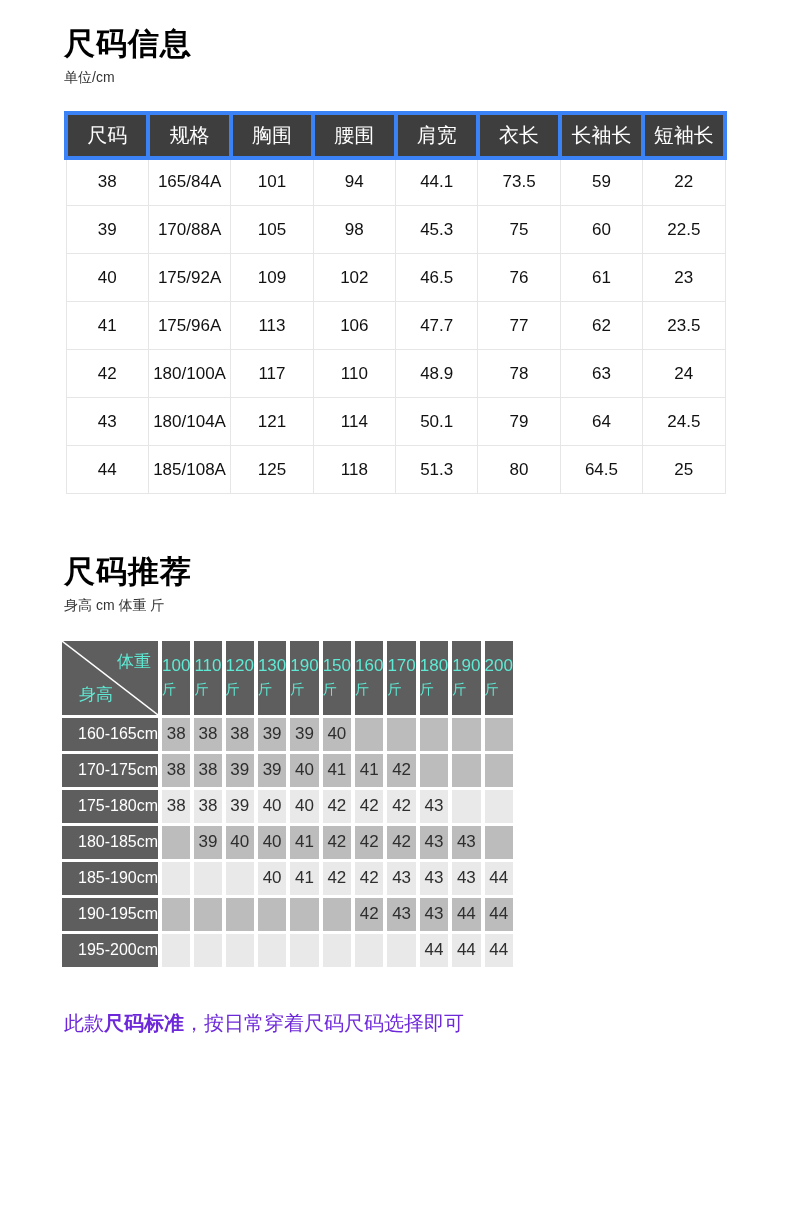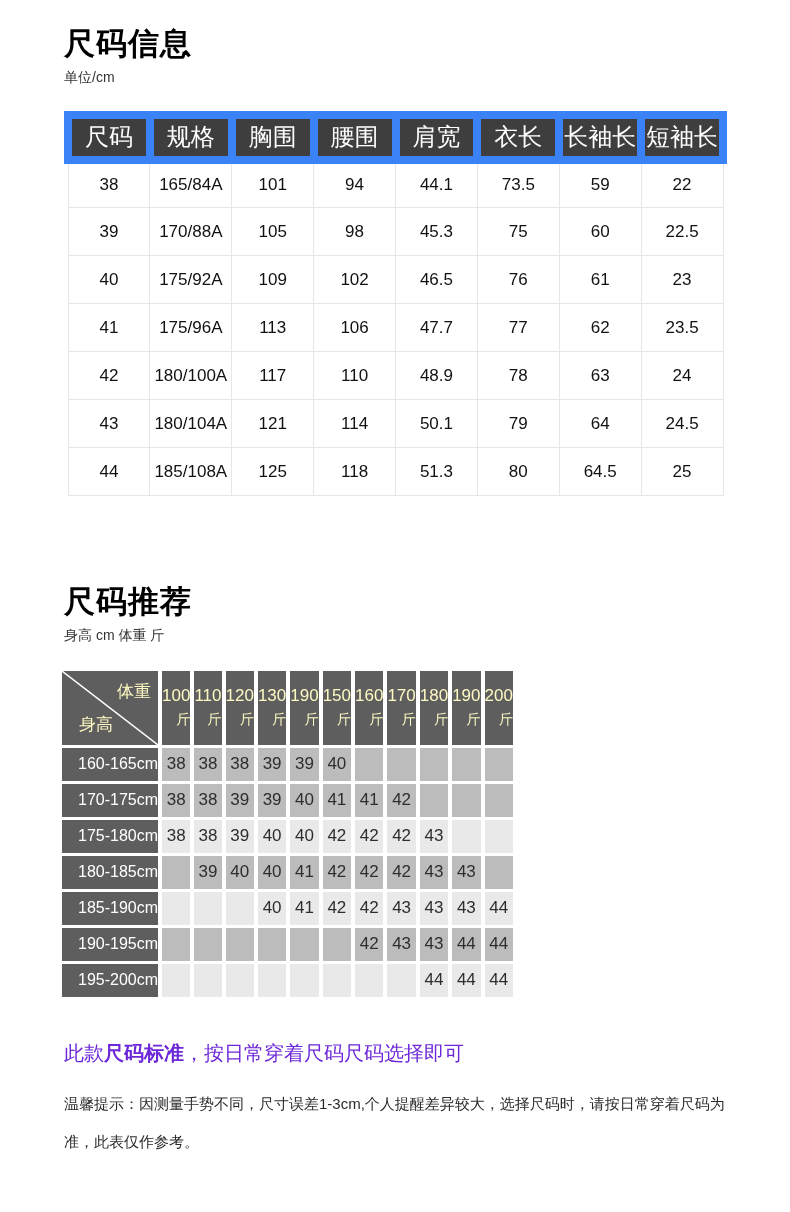--- a/index.html
+++ b/index.html
@@ -28,51 +28,51 @@
   
   table.spec {
     border-collapse: collapse;
     table-layout: fixed;
     width: 663px;
     margin-top: 24px;
   }
   table.spec th {
     background: #3e3e3e;
     color: #ffffff;
-    font-size: 24px;
+    font-size: 20px;
     font-weight: 500;
     height: 45px;
-    border: 8px solid #3b82f6;
+    border: 4px solid #3b82f6;
     text-align: center;
   }
   table.spec td {
     height: 48px;
     font-size: 17px;
     color: #111111;
     text-align: center;
     border: 1px solid #e6e6e6;
     background: #ffffff;
   }
 
   
-  .sec2 { margin-top: 88px; }
+  .sec2 { margin-top: 60px; }
   table.matrix {
     border-collapse: separate;
     border-spacing: 4px 3px;
     table-layout: fixed;
     margin-top: 23px;
     margin-left: -6px;
   }
   table.matrix th, table.matrix td { font-weight: normal; }
   table.matrix thead th {
     background: #5e5e5e;
-    color: #fef9c3;
+    color: #5eead4;
     height: 74px;
     vertical-align: middle;
-    text-align: right;
+    text-align: left;
   }
   th.corner { width: 91px; position: relative; }
   th.w-col { width: 24px; }
   th.corner svg { position: absolute; top: 0; left: 0; width: 100%; height: 100%; }
   th.corner .c-tr { position: absolute; top: 9px; right: 7px; font-size: 17px; }
   th.corner .c-bl { position: absolute; bottom: 9px; left: 17px; font-size: 17px; }
   .w-num { font-size: 17px; line-height: 1.2; }
   .w-unit { font-size: 14px; margin-top: 5px; }
   table.matrix tbody th {
     background: #5e5e5e;
@@ -361,15 +361,14 @@
             <td>44</td>
             <td>44</td>
           </tr>
         </tbody>
     </table>
   </section>
 
   <div class="statement">
     <span>此款</span><b>尺码标准</b><span>，按日常穿着尺码尺码选择即可</span>
   </div>
-  <p class="note">温馨提示：因测量手势不同，尺寸误差1-3cm,个人提醒差异较大，选择尺码时，请按日常穿着尺码为准，此表仅作参考。</p>
 
 </div>
 
 </body></html>

